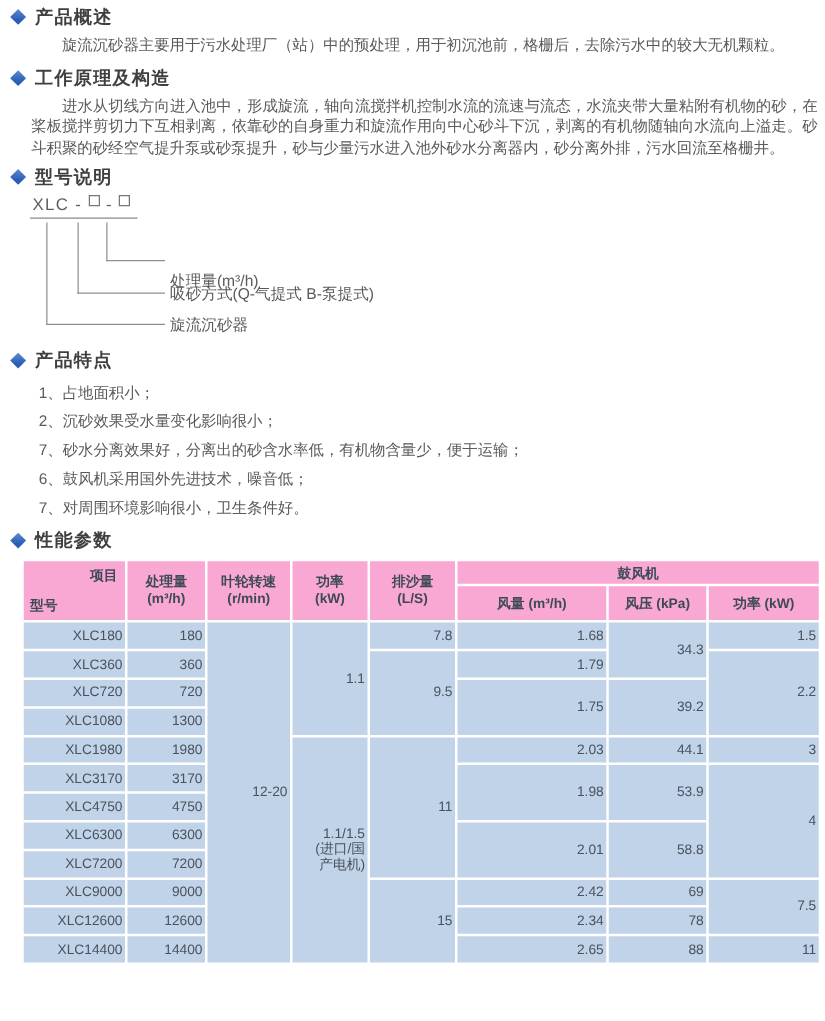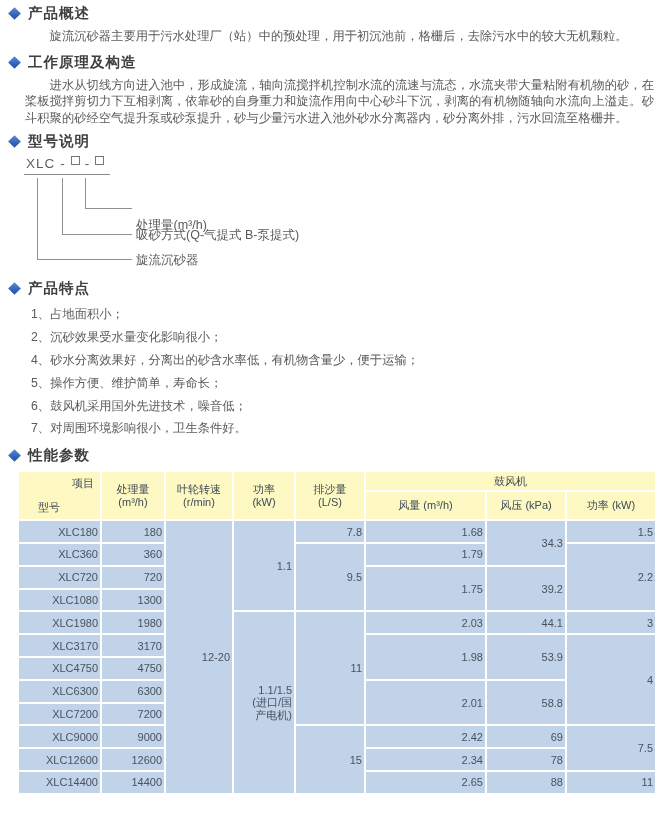--- a/index.html
+++ b/index.html
@@ -54,29 +54,29 @@
   
   .perf-table {
     border-collapse: separate; border-spacing: 2px;
     table-layout: fixed; width: 640px; margin: 2px 0 0 17px;
   }
   .perf-table th, .perf-table td {
     background: #c1d3e8; text-align: center; vertical-align: middle;
     font-size: 11px; color: #49525e; padding: 1px 2px; overflow: hidden;
   }
   .perf-table thead th {
-    background: #fef9c3; color: #3d4956; font-weight: normal; font-size: 11px;
+    background: #f9a8d4; color: #3d4956; font-weight: bold; font-size: 11px;
   }
   .perf-table thead tr.h1 th { height: 18px; }
   .perf-table thead tr.h2 th { height: 27px; }
   .perf-table tbody td { height: 20.8px; text-align: right; }
   .pre { white-space: pre-line; line-height: 12.5px; }
   .corner { position: relative; }
   .corner .c-top { position: absolute; top: 4px; right: 6px; }
-  .corner .c-bottom { position: absolute; bottom: 4px; left: 19px; }
+  .corner .c-bottom { position: absolute; bottom: 4px; left: 5px; }
 </style>
 </head>
 <body>
 
 <div class="page">
 
   <div class="sect">
     <div class="sec-head">
       <span class="diamond"></span>
       <span class="sec-title">产品概述</span>
@@ -115,22 +115,21 @@
   </div>
 
   <div class="sect">
     <div class="sec-head">
       <span class="diamond"></span>
       <span class="sec-title">产品特点</span>
     </div>
     <ul class="features-list">
       <li>1、占地面积小；</li>
       <li>2、沉砂效果受水量变化影响很小；</li>
-      <li>4、砂水分离效果好，分离出的砂含水率低，有机物含量少，便于运输；</li>
-      <li>5、操作方便、维护简单，寿命长；</li>
+      <li>7、砂水分离效果好，分离出的砂含水率低，有机物含量少，便于运输；</li>
       <li>6、鼓风机采用国外先进技术，噪音低；</li>
       <li>7、对周围环境影响很小，卫生条件好。</li>
     </ul>
   </div>
 
   <div class="sect">
     <div class="sec-head">
       <span class="diamond"></span>
       <span class="sec-title">性能参数</span>
     </div>

